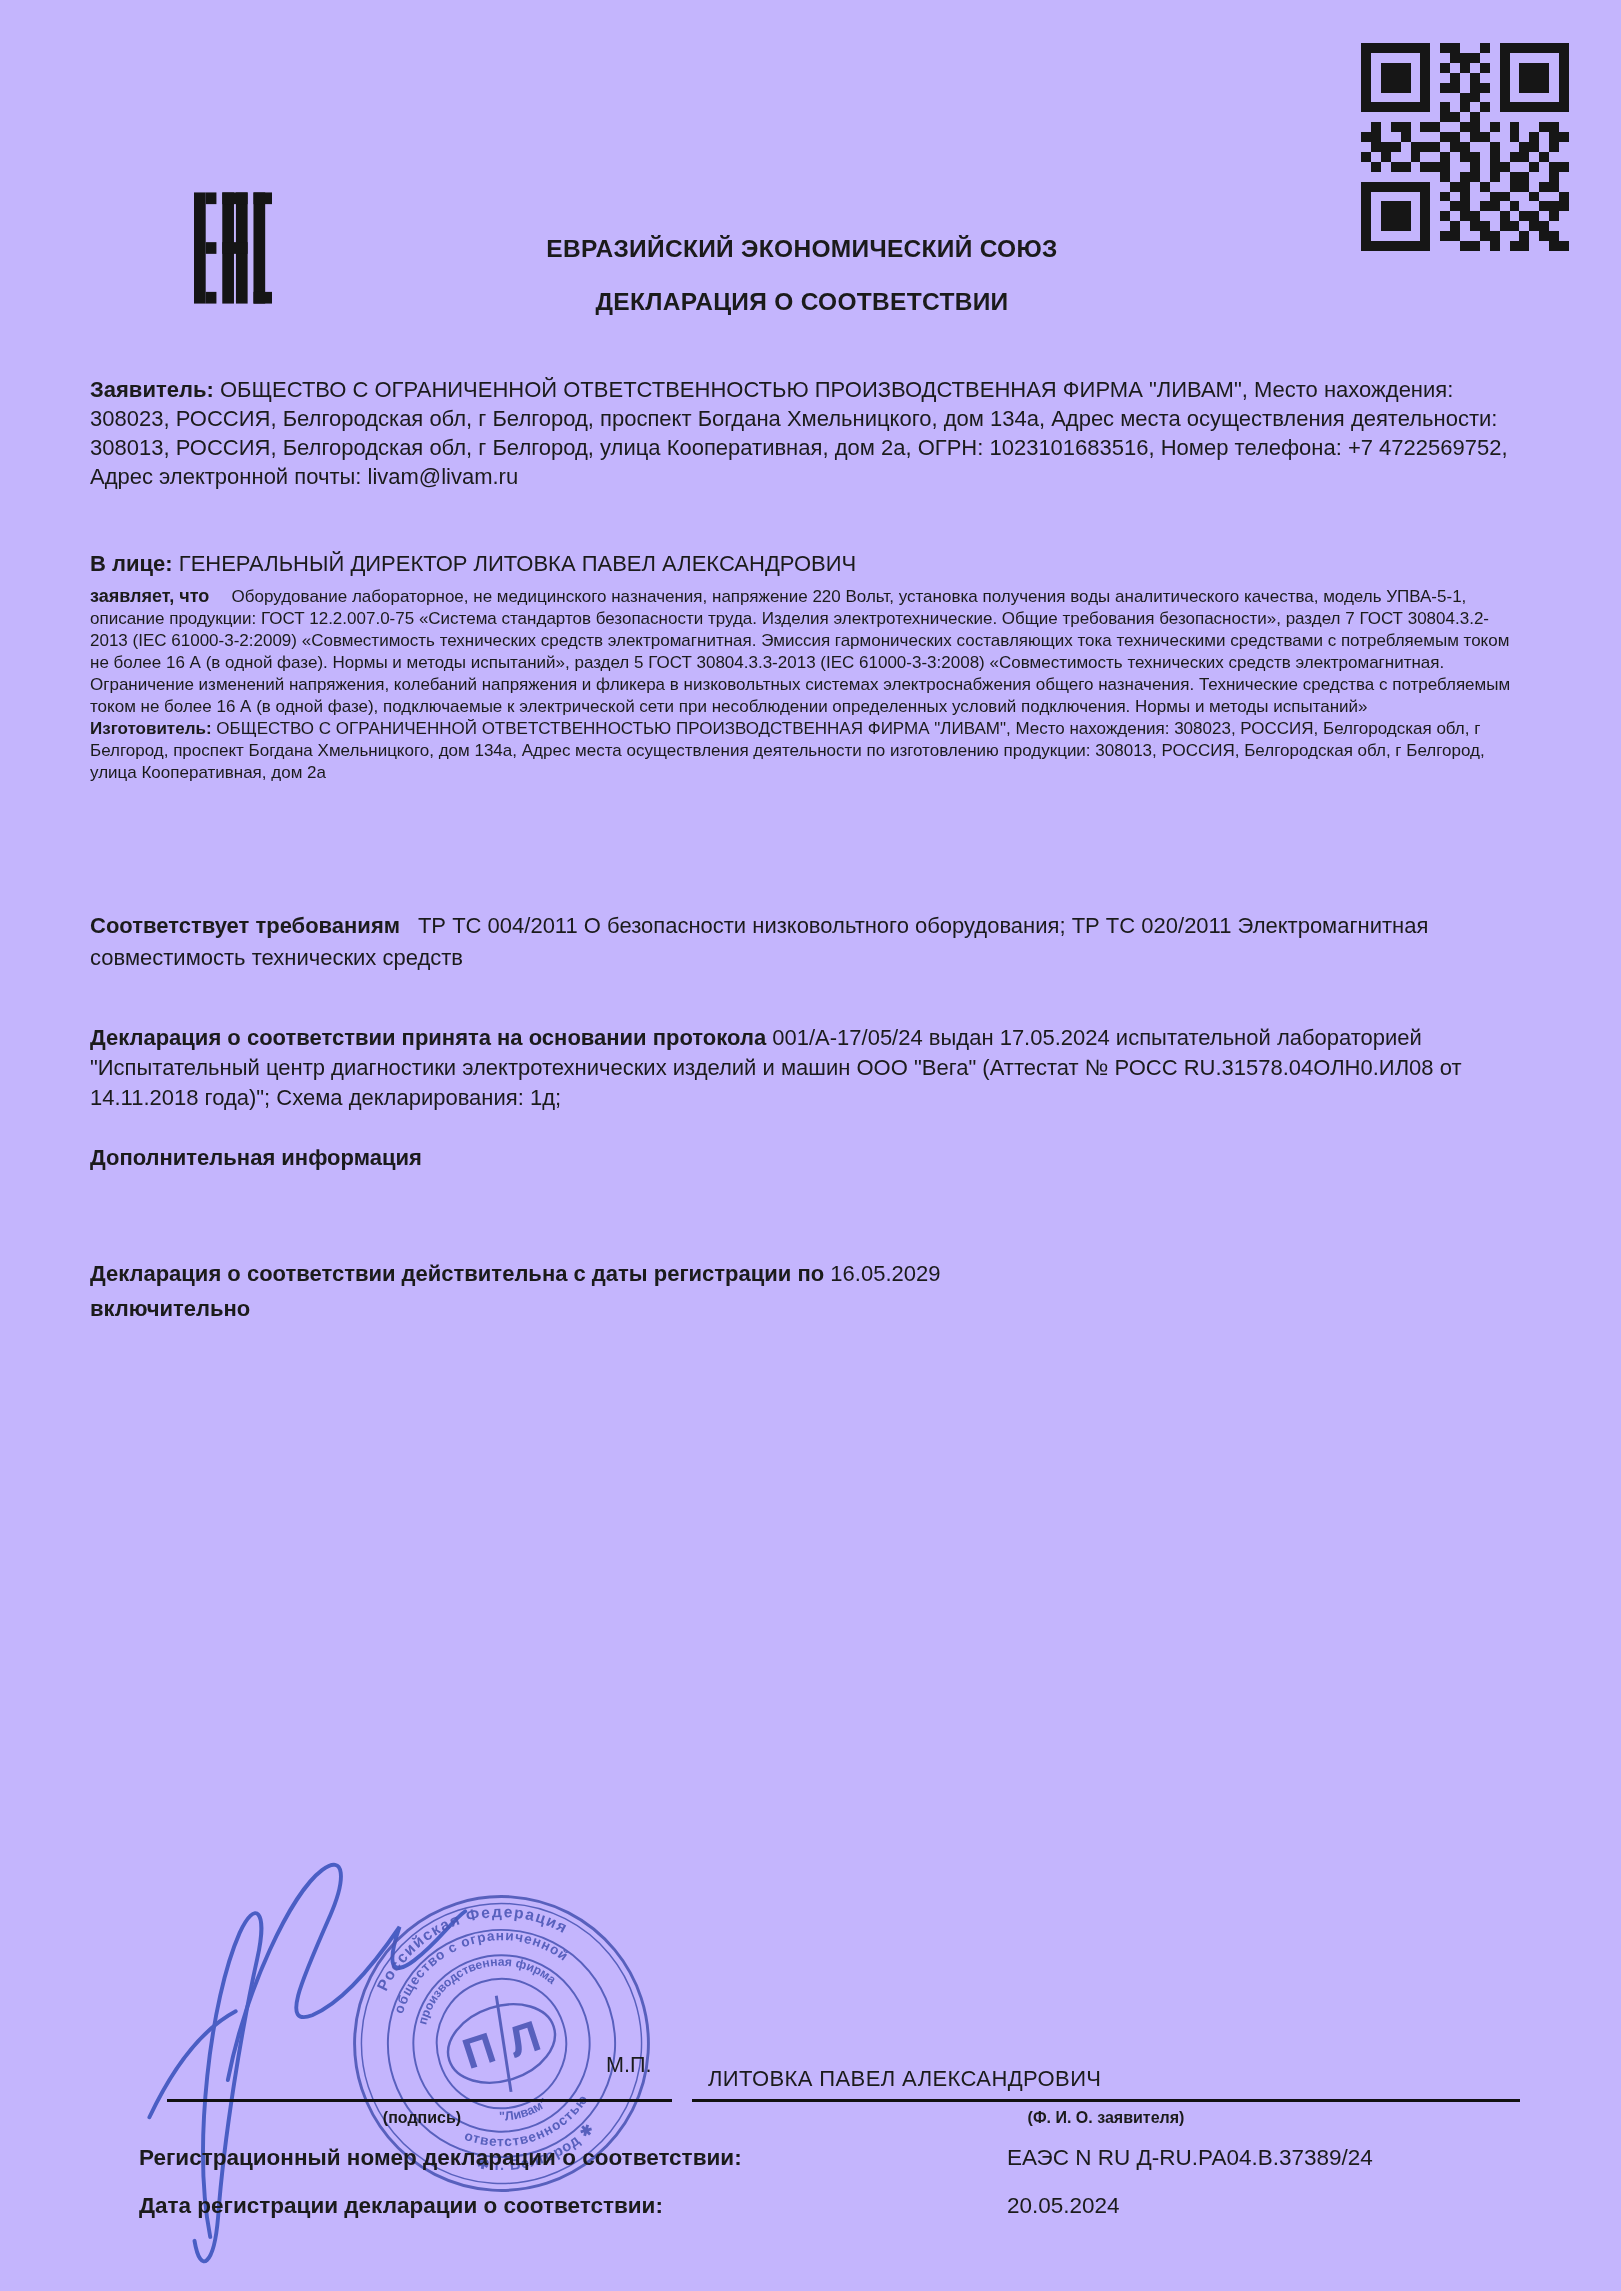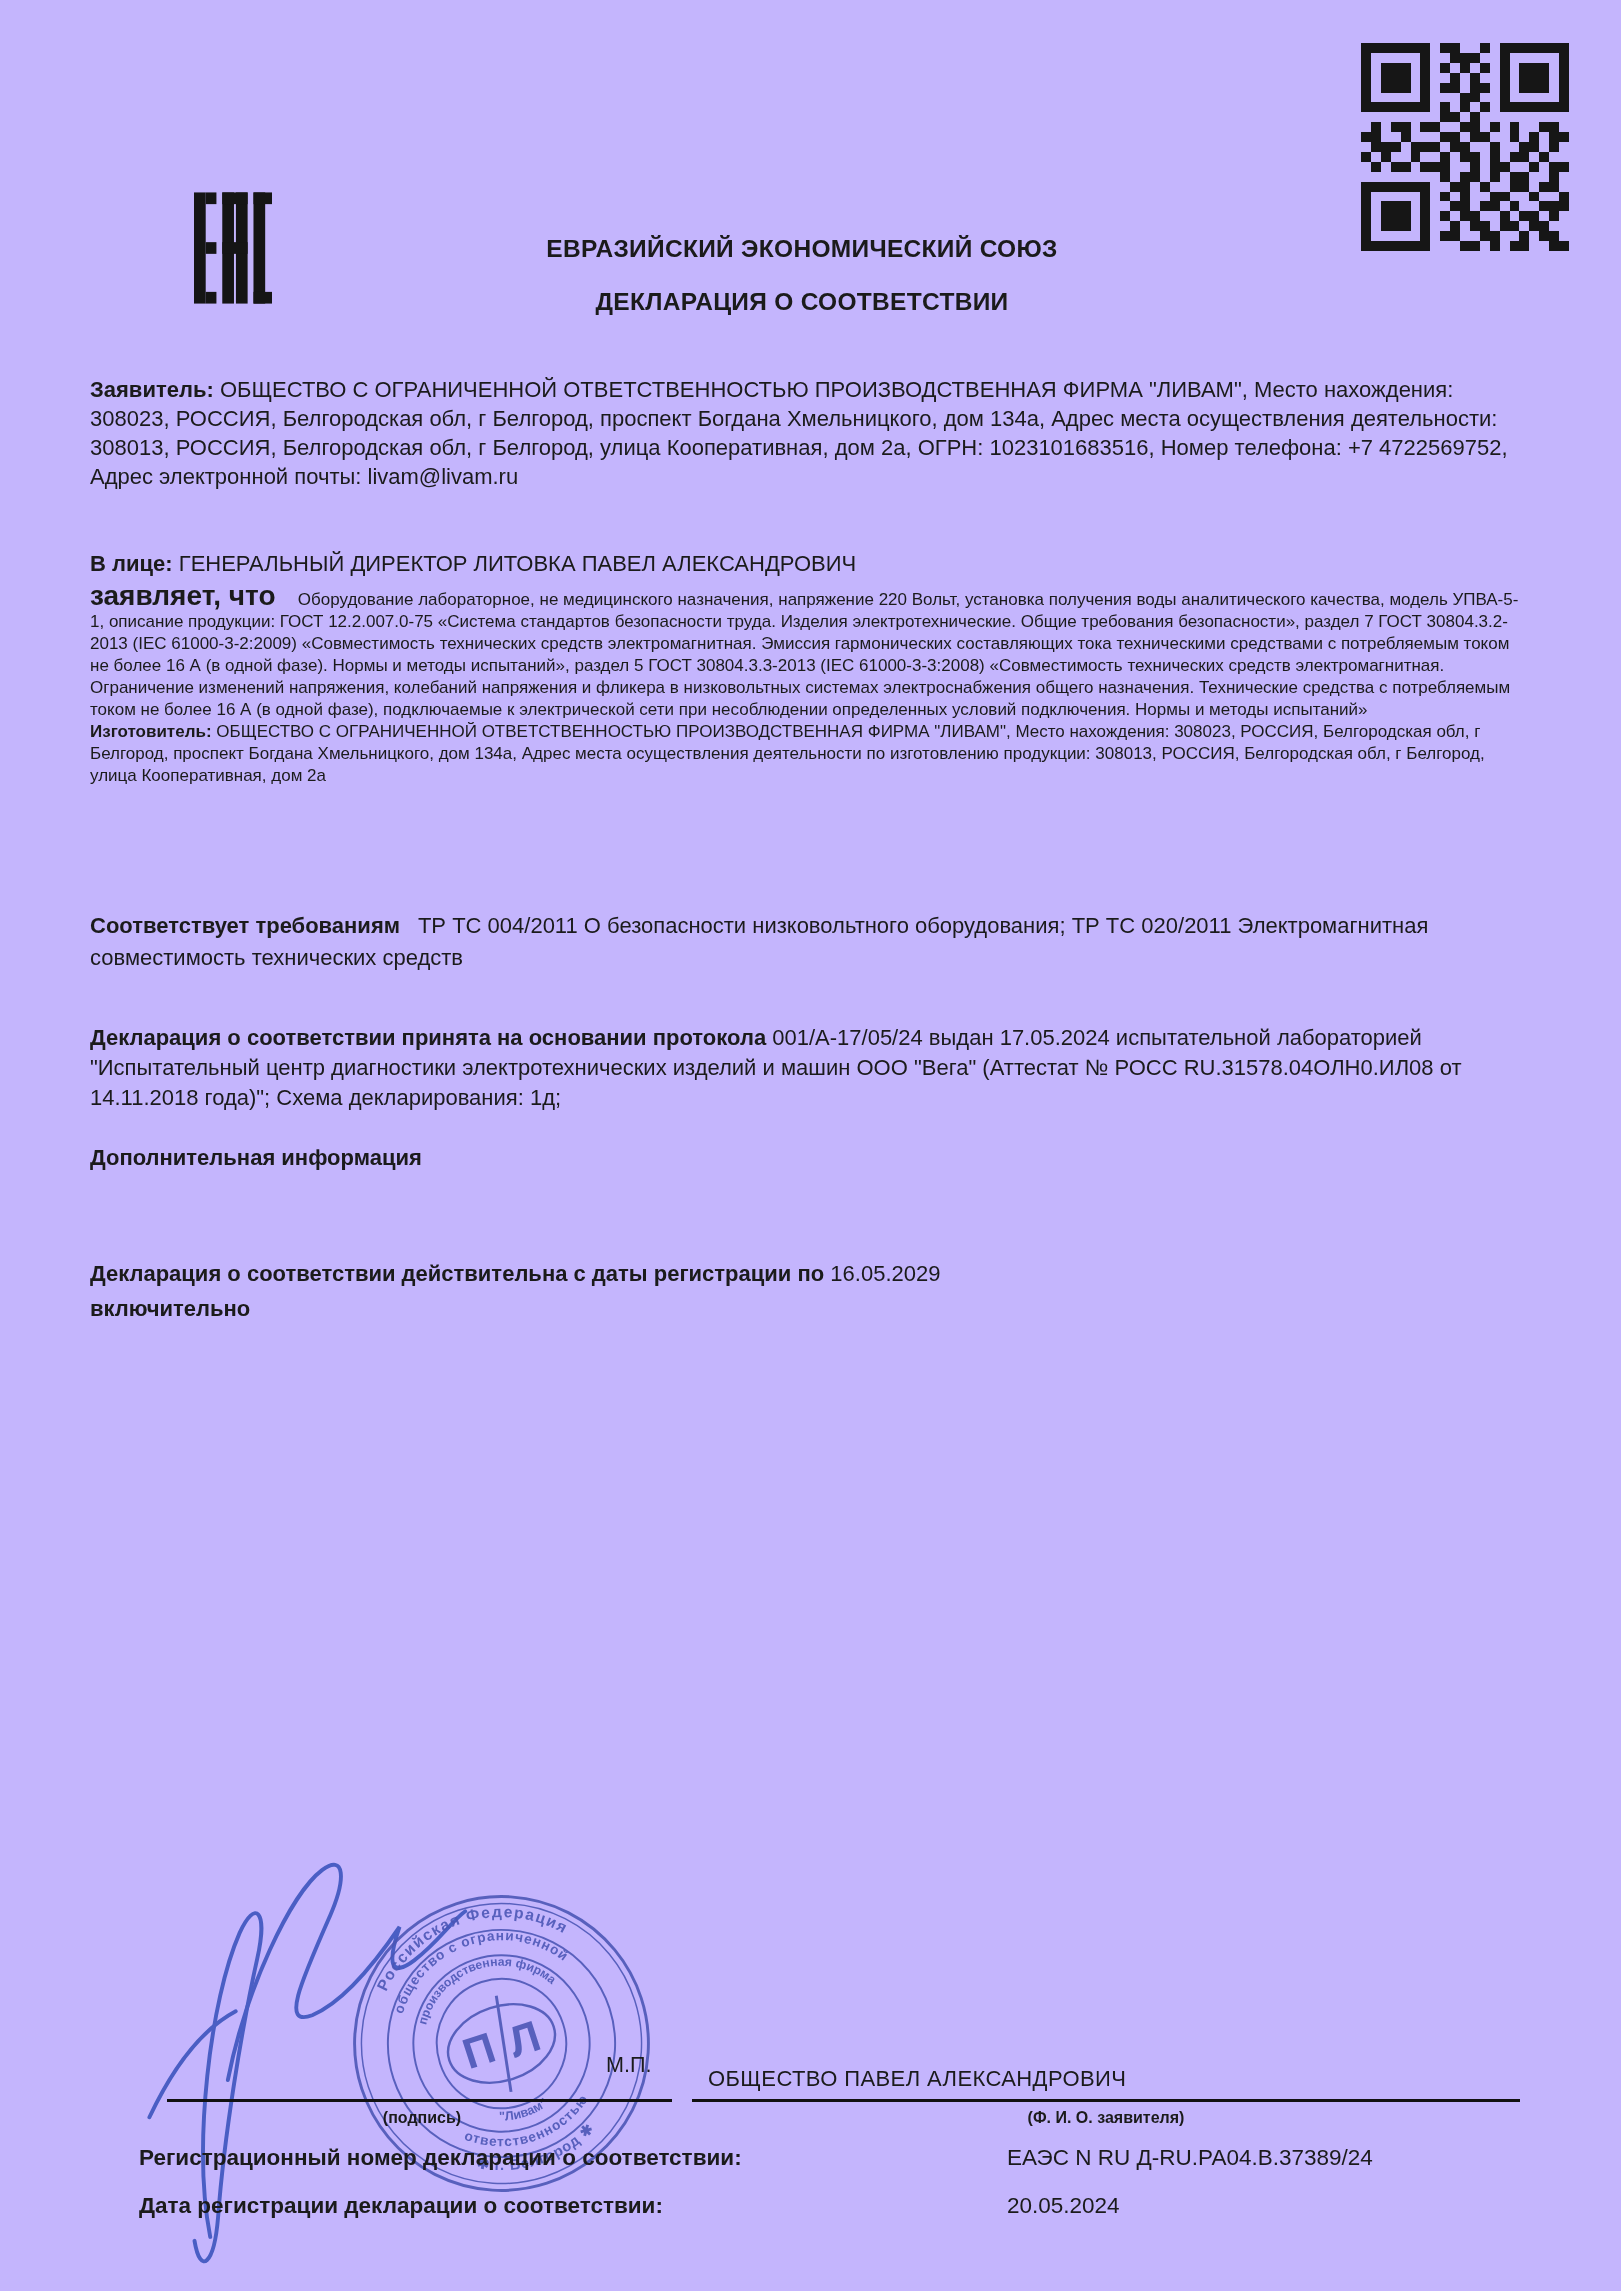--- a/index.html
+++ b/index.html
@@ -17,21 +17,21 @@
   .qr{left:1361px;top:43px;width:208px;height:208px;}
   .title{left:90px;width:1424px;text-align:center;font-weight:bold;font-size:24.5px;letter-spacing:0.3px;}
   .title1{top:235px;}
   .title2{top:288px;}
   
   .para{left:90px;width:1427px;font-size:22px;line-height:29px;margin-top:14px;}
   .p-applicant{top:361px;}
   .p-person{top:535px;}
   b.lbl{font-weight:bold;}
   .declare{top:585px;left:90px;width:1433px;font-size:17px;line-height:22px;}
-  .declare .biglbl{font-size:28px;font-weight:bold;padding-right:17.6px;text-align:center;}
+  .declare .biglbl{font-size:18px;font-weight:bold;padding-right:17.6px;text-align:center;}
   .sect{left:90px;width:1427px;font-size:22px;}
   .compliance{top:910px;line-height:32px;}
   .compliance .lbl{padding-right:11.8px;}
   .basis{top:1023px;line-height:30px;}
   .additional{top:1145px;font-weight:bold;}
   .validity{top:1256px;line-height:35px;}
   
   .sig-line{background:#111;height:2.9px;}
   .line-left{left:167px;top:2099px;width:505px;}
   .line-right{left:692px;top:2099px;width:828px;}
@@ -381,21 +381,21 @@
         <text font-size="14" letter-spacing="1"><textPath href="#arc2b" startOffset="50%" text-anchor="middle">ответственностью</textPath></text>
         <text font-size="12.5"><textPath href="#arc3t" startOffset="50%" text-anchor="middle">производственная фирма</textPath></text>
         <text font-size="13"><textPath href="#arc3b" startOffset="50%" text-anchor="middle">"Ливам"</textPath></text>
         <text x="-40" y="15" font-size="44">П</text>
         <text x="8" y="18" font-size="44">Л</text>
       </g>
     </g>
   </svg>
 
   <div class="abs mp">М.П.</div>
-  <div class="abs fio-name">ОБЩЕСТВО ПАВЕЛ АЛЕКСАНДРОВИЧ</div>
+  <div class="abs fio-name">ЛИТОВКА ПАВЕЛ АЛЕКСАНДРОВИЧ</div>
   <div class="abs sig-line line-left"></div>
   <div class="abs sig-line line-right"></div>
   <div class="abs cap cap-left">(подпись)</div>
   <div class="abs cap cap-right">(Ф. И. О. заявителя)</div>
 
   <div class="abs reg-label reg-row1">Регистрационный номер декларации о соответствии:</div>
   <div class="abs reg-value reg-row1">ЕАЭС N RU Д-RU.РА04.В.37389/24</div>
   <div class="abs reg-label reg-row2">Дата регистрации декларации о соответствии:</div>
   <div class="abs reg-value reg-row2">20.05.2024</div>
 

